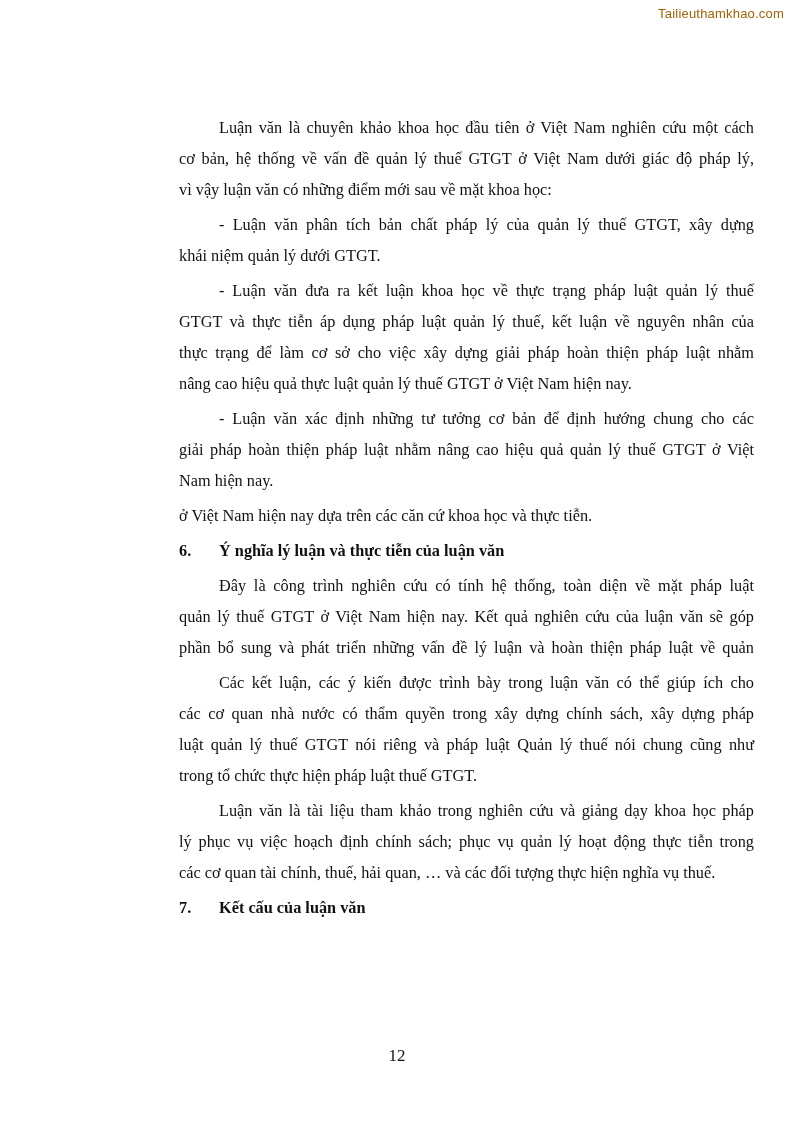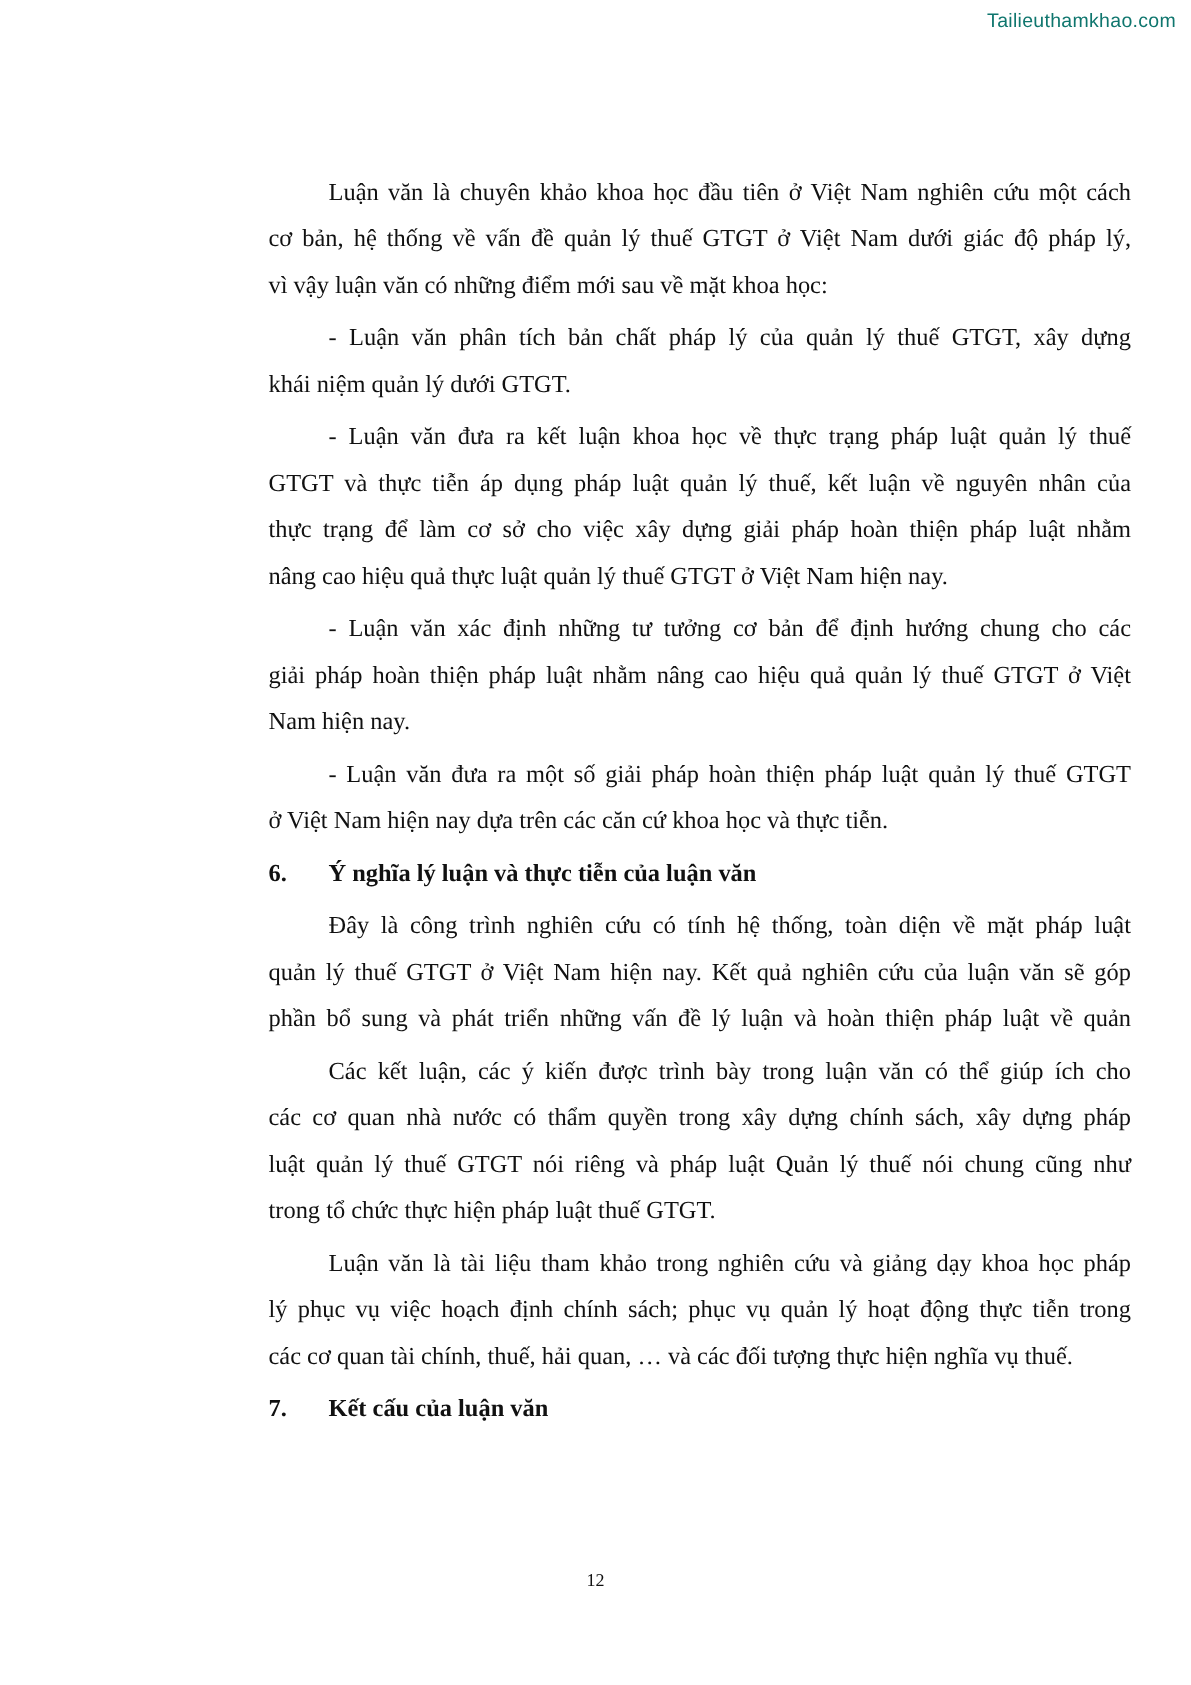--- a/index.html
+++ b/index.html
@@ -1,28 +1,28 @@
 <!DOCTYPE html>
 <html><head>
 <meta charset="utf-8">
 <style>
   html, body { margin: 0; padding: 0; background: #ffffff; }
   body { width: 794px; height: 1123px; position: relative; overflow: hidden;
          font-family: "Liberation Serif", "DejaVu Serif", serif; color: #111; }
   .watermark { position: absolute; top: 6px; right: 10px; font-family: "Liberation Sans", sans-serif;
-               font-size: 13px; color: #0f766e; letter-spacing: 0.2px; }
+               font-size: 13px; color: #a16207; letter-spacing: 0.2px; }
   .page { position: absolute; left: 143px; top: 112px; width: 575px; margin-left: 36px; }
   .para { font-size: 16.3px; line-height: 31px; text-align: justify; margin: 0 0 4px 0;
           text-indent: 40px; }
   .para .ln { display: block; text-align: justify; text-align-last: justify; }
   .para .ln.last { text-align-last: left; }
   .heading { font-size: 16.3px; line-height: 31px; font-weight: bold; margin: 0 0 4px 0; display: flex; }
   .heading .num { width: 40px; flex: 0 0 40px; }
   .page-number { position: absolute; top: 1046px; left: 0; width: 794px; text-align: center;
-                 font-size: 12px; }
+                 font-size: 17px; }
 </style>
 </head>
 <body>
 
 <div class="watermark">Tailieuthamkhao.com</div>
 
 <div class="page">
 
   <p class="para">
     <span class="ln">Luận văn là chuyên khảo khoa học đầu tiên ở Việt Nam nghiên cứu một cách</span>
@@ -42,21 +42,20 @@
     <span class="ln last" style="text-indent:0">nâng cao hiệu quả thực luật quản lý thuế GTGT ở Việt Nam hiện nay.</span>
   </p>
 
   <p class="para">
     <span class="ln">- Luận văn xác định những tư tưởng cơ bản để định hướng chung cho các</span>
     <span class="ln" style="text-indent:0">giải pháp hoàn thiện pháp luật nhằm nâng cao hiệu quả quản lý thuế GTGT ở Việt</span>
     <span class="ln last" style="text-indent:0">Nam hiện nay.</span>
   </p>
 
   <p class="para">
-    <span class="ln">- Luận văn đưa ra một số giải pháp hoàn thiện pháp luật quản lý thuế GTGT</span>
     <span class="ln last" style="text-indent:0">ở Việt Nam hiện nay dựa trên các căn cứ khoa học và thực tiễn.</span>
   </p>
 
   <div class="heading">
     <span class="num">6.</span>
     <span>Ý nghĩa lý luận và thực tiễn của luận văn</span>
   </div>
 
   <p class="para">
     <span class="ln">Đây là công trình nghiên cứu có tính hệ thống, toàn diện về mặt pháp luật</span>

